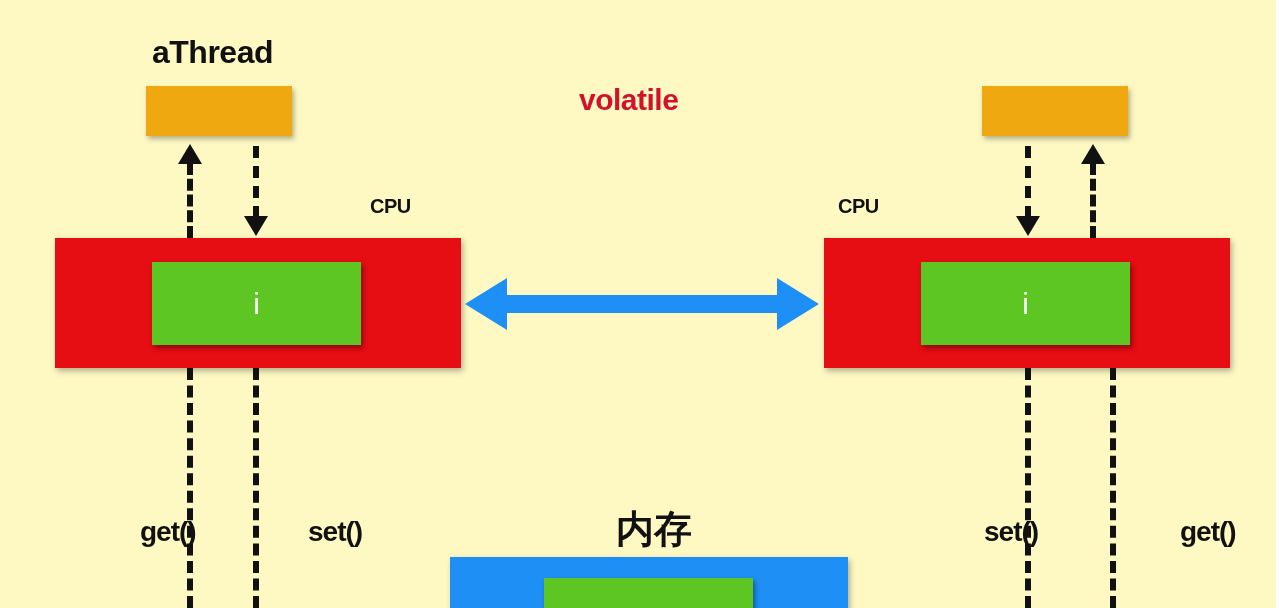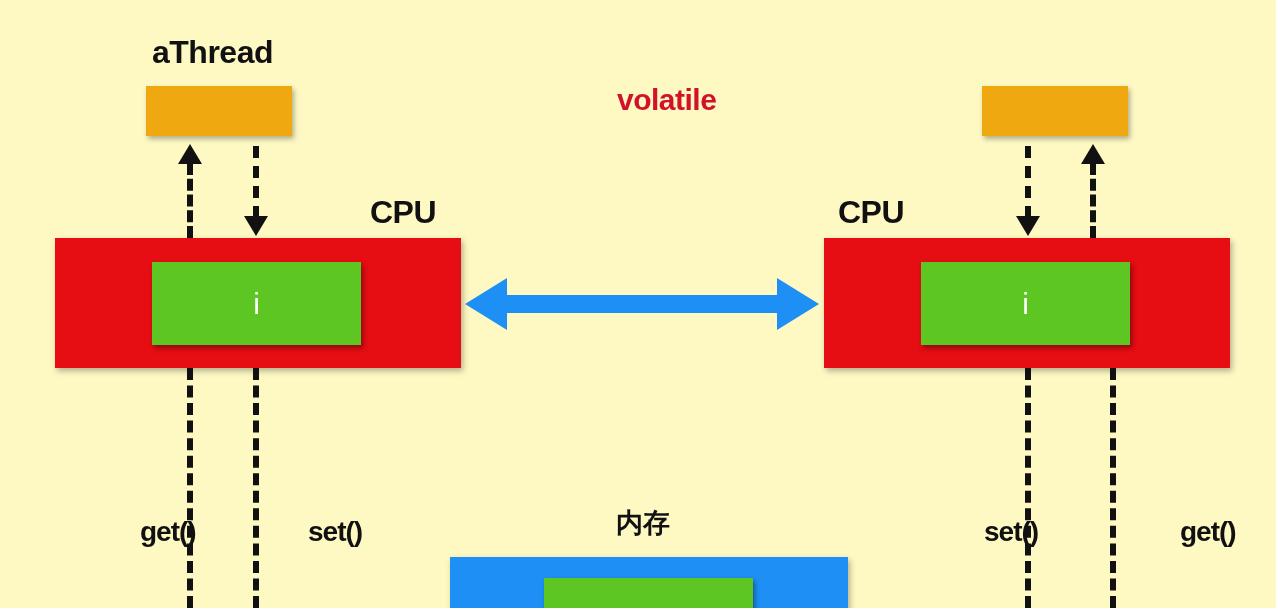--- a/index.html
+++ b/index.html
@@ -23,38 +23,37 @@
     font-weight: bold;
     color: #111111;
     white-space: nowrap;
     line-height: 1;
   }
   .label-thread {
     font-size: 32px;
     letter-spacing: -0.5px;
   }
   .label-cpu {
-    font-size: 32px;
+    font-size: 20px;
     letter-spacing: -0.5px;
   }
   .label-op {
     font-size: 28px;
     letter-spacing: -1px;
     margin-left: 40px;
   }
   .label-mem {
-    font-size: 27px;
+    font-size: 38px;
   }
   .label-red {
     position: absolute;
     font-weight: bold;
     color: #d2122b;
     white-space: nowrap;
     line-height: 1;
-    margin-left: 38px;
   }
   .label-volatile {
     font-size: 30px;
     letter-spacing: -0.5px;
   }
   .label-visible {
     font-size: 30px;
     letter-spacing: 1px;
   }
 

